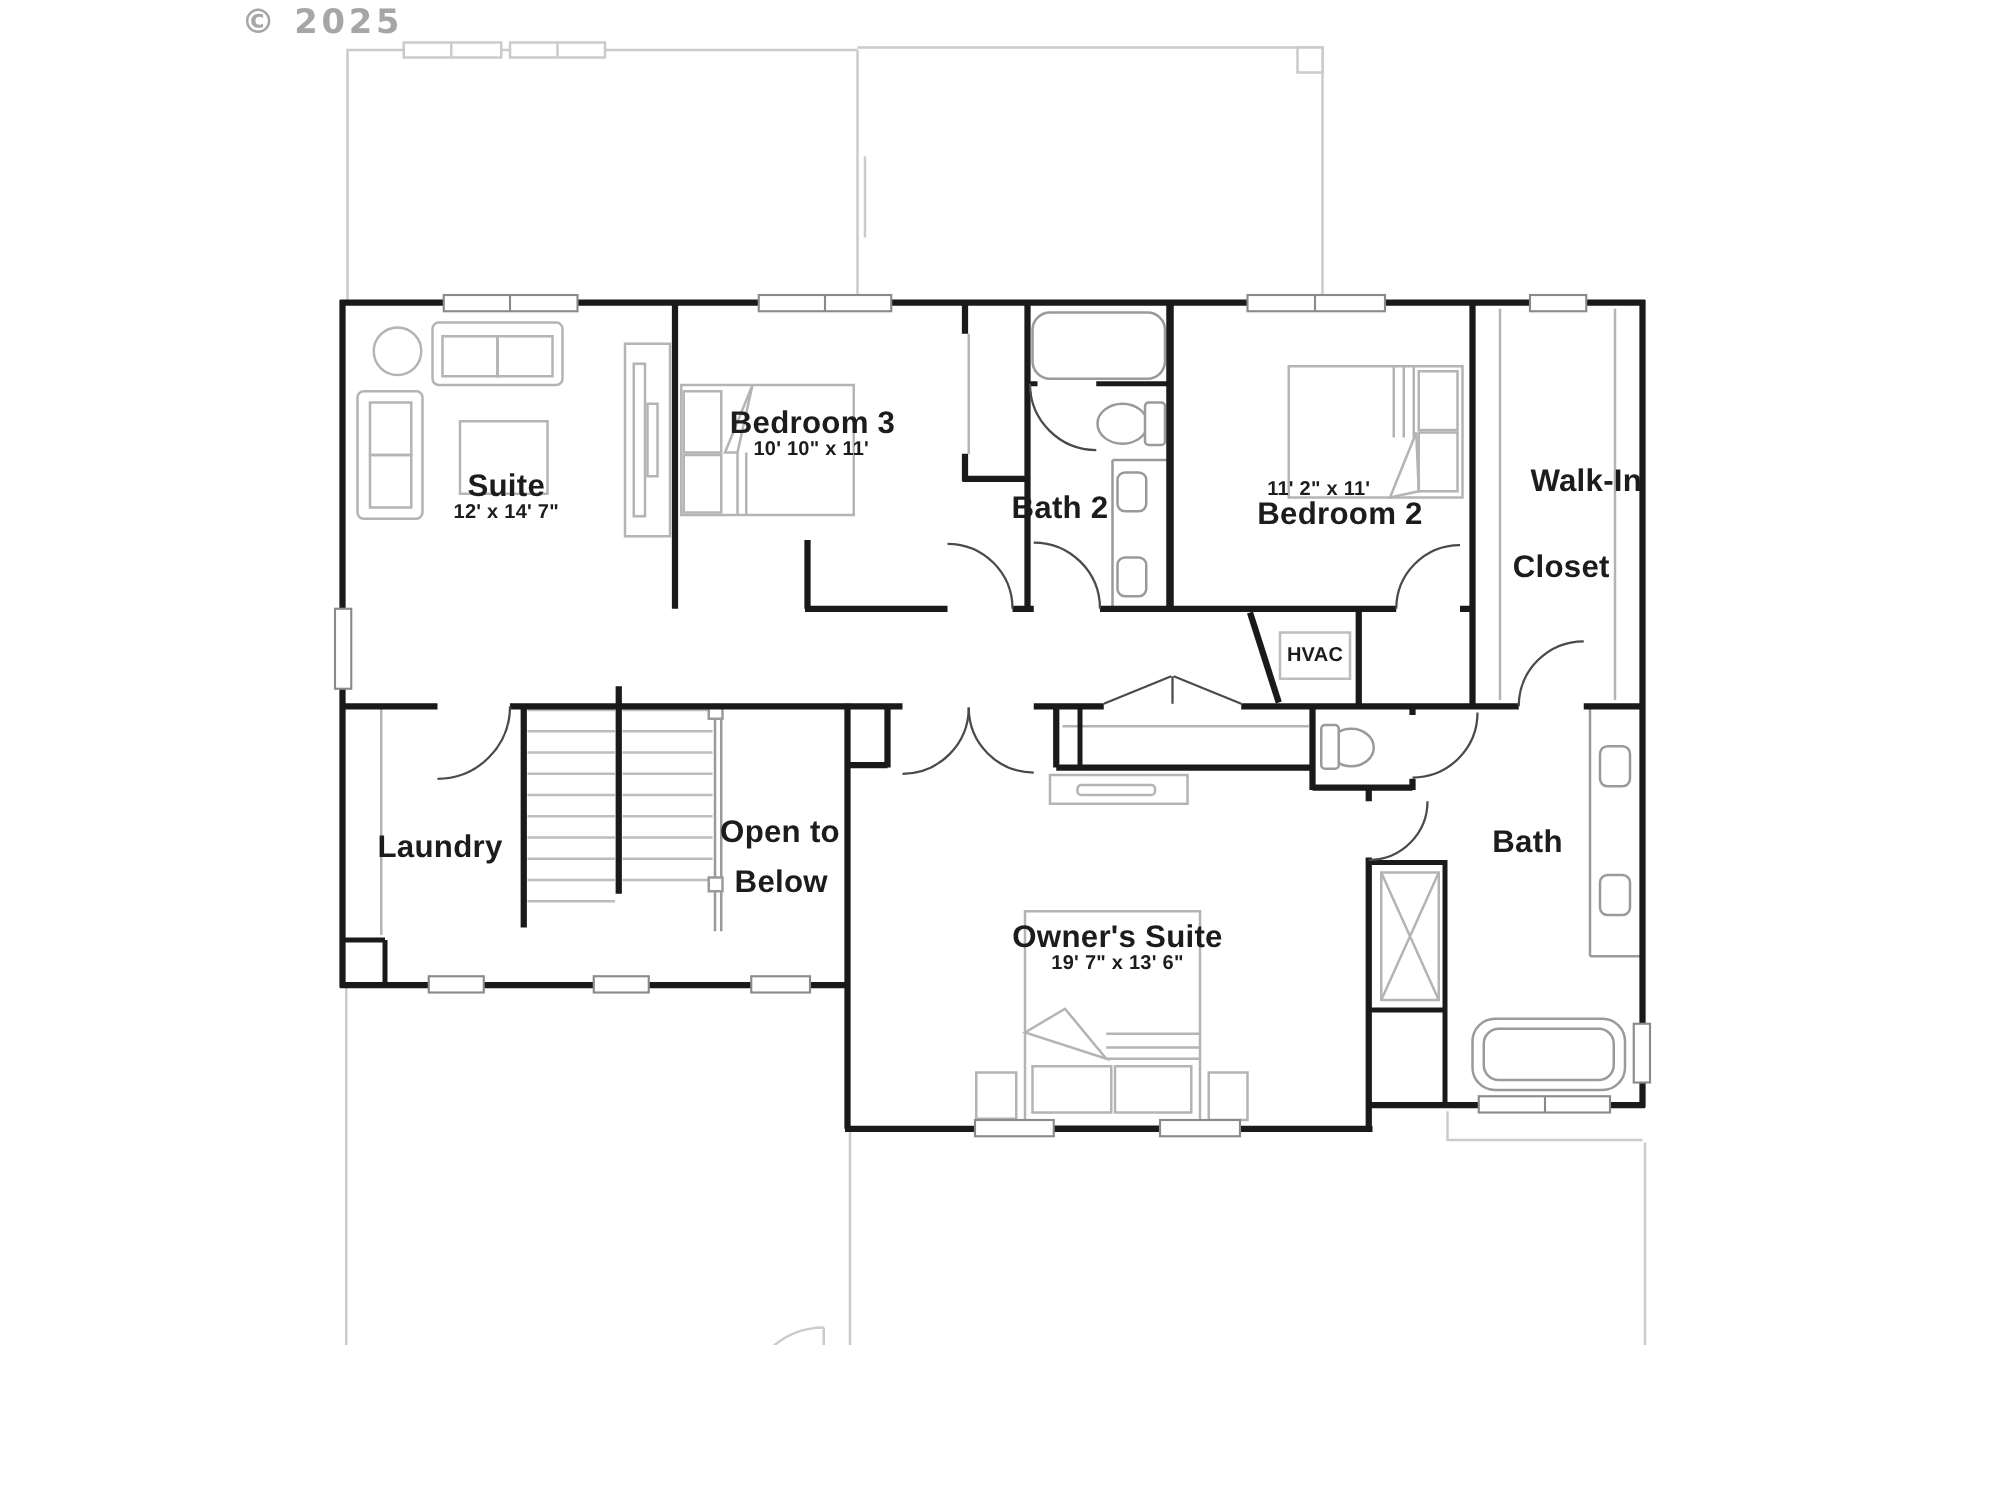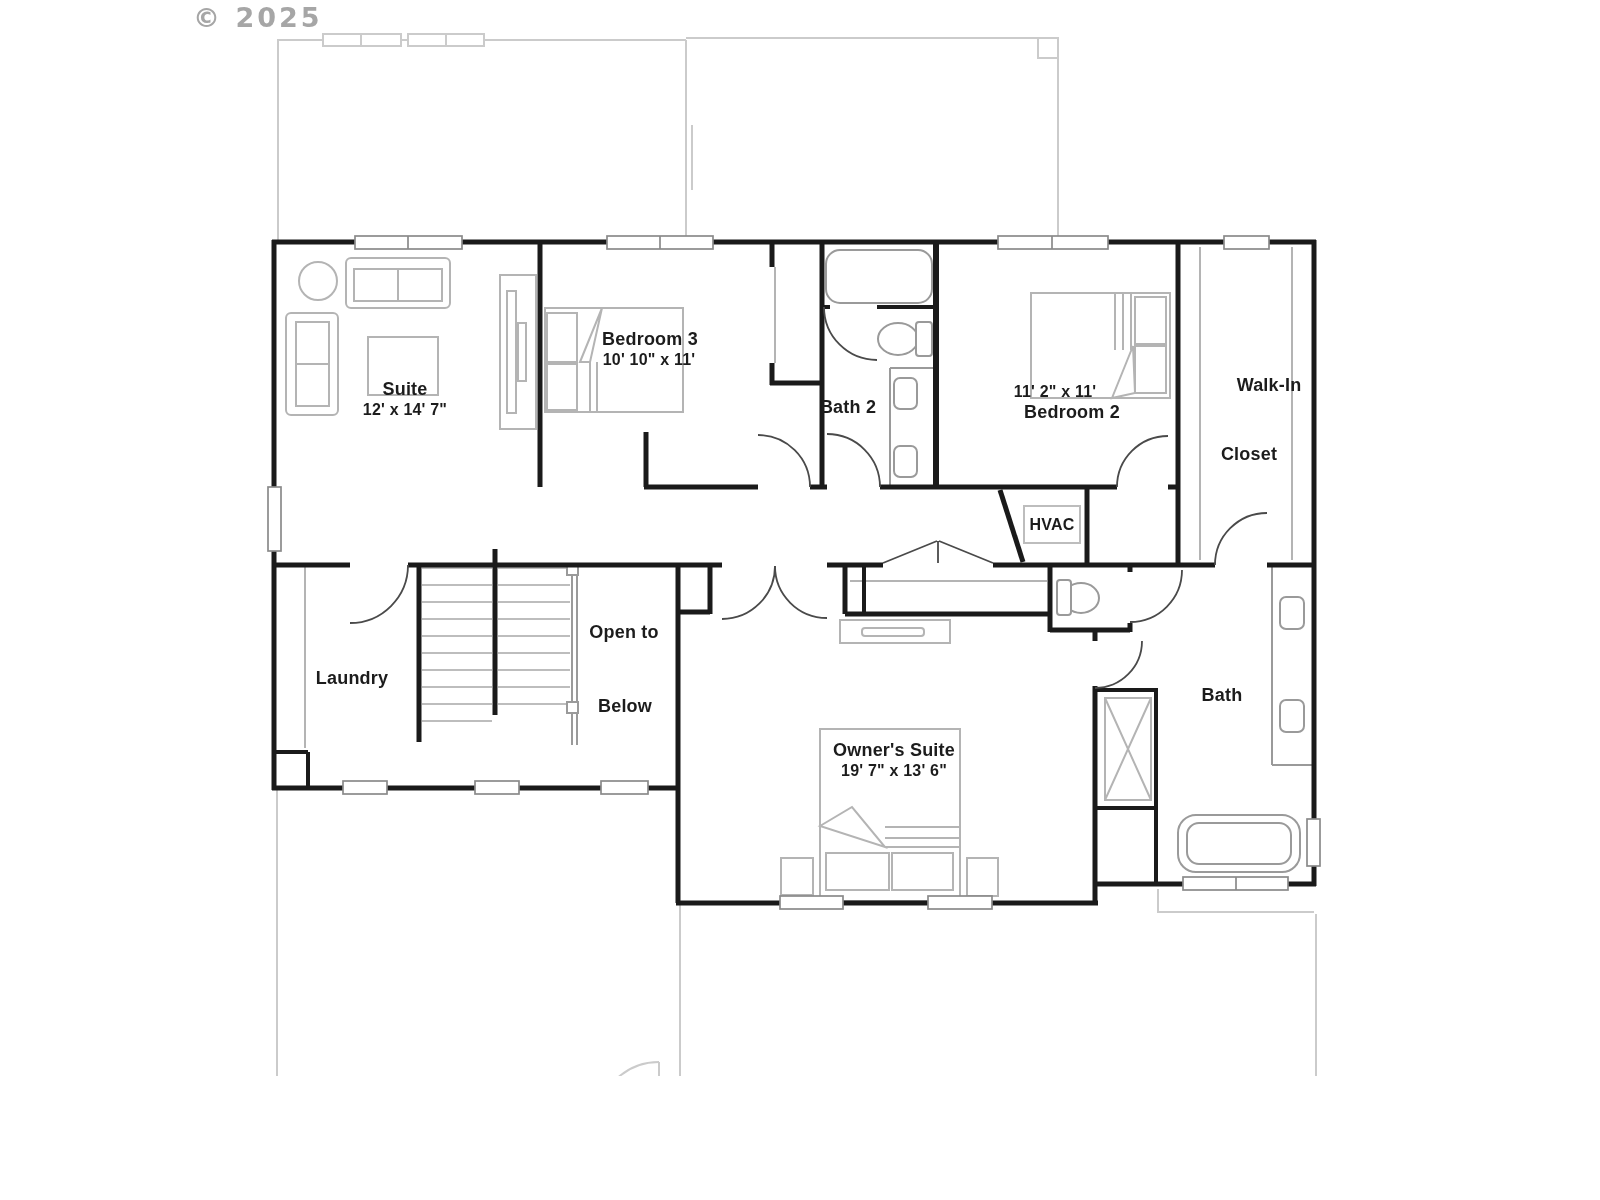--- a/index.html
+++ b/index.html
@@ -18,21 +18,21 @@
   .furn{stroke:var(--furniture);stroke-width:2;fill:none;}
   .fix{stroke:var(--fixture);stroke-width:2;fill:#ffffff;}
   .fixl{stroke:var(--fixture);stroke-width:2;fill:none;}
   .door{stroke:var(--door);stroke-width:1.8;fill:none;}
   .tread{stroke:var(--tread);stroke-width:2;fill:none;}
   .win{fill:#ffffff;stroke:#8a8a8a;stroke-width:1.7;}
   .wtick{stroke:#8a8a8a;stroke-width:1.7;fill:none;}
   .lblbox{stroke:#bdbdbd;stroke-width:2;fill:#ffffff;}
   .lbl,.dim{position:absolute;transform:translate(-50%,-50%);white-space:nowrap;
             color:var(--label);font-weight:bold;text-align:center;}
-  .lbl{font-size:18px;letter-spacing:.2px;}
+  .lbl{font-size:25px;letter-spacing:.2px;}
   .dim{font-size:16px;letter-spacing:.2px;}
   #watermark{position:absolute;left:193px;top:2px;font-size:27px;font-weight:bold;
              letter-spacing:3px;color:var(--watermark);font-family:"DejaVu Sans",sans-serif;}
 </style>
 </head>
 <body>
 
 <div id="stage">
 
   <svg width="1600" height="1200" viewBox="0 0 1600 1200">
@@ -234,20 +234,20 @@
   <div class="lbl" style="left:1072px;top:372px;margin-top:40px;">Bedroom 2</div>
   <div class="dim" style="left:1055px;top:392px;">11' 2" x 11'</div>
 
   <div class="lbl" style="left:1249px;top:385px;margin-left:20px;">Walk-In</div>
   <div class="lbl" style="left:1249px;top:406px;margin-top:48px;">Closet</div>
 
   <div class="lbl" style="left:1052px;top:525px;font-size:16px;">HVAC</div>
 
   <div class="lbl" style="left:352px;top:678px;">Laundry</div>
 
-  <div class="lbl" style="left:624px;top:632px;">Open to</div>
+  <div class="lbl" style="left:624px;top:666px;">Open to</div>
   <div class="lbl" style="left:625px;top:687px;margin-top:19px;">Below</div>
 
   <div class="lbl" style="left:894px;top:750px;">Owner's Suite</div>
   <div class="dim" style="left:894px;top:771px;">19' 7" x 13' 6"</div>
 
-  <div class="lbl" style="left:1222px;top:695px;">Bath</div>
+  <div class="lbl" style="left:1222px;top:674px;">Bath</div>
 </div>
 
 </body></html>

